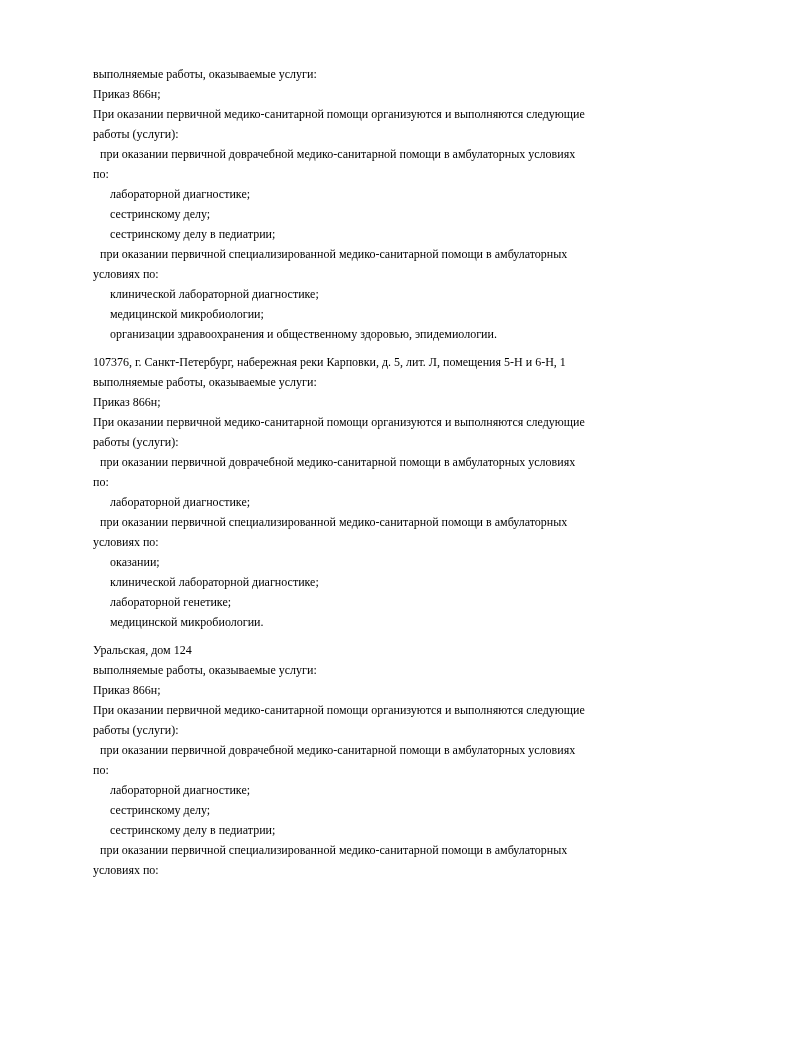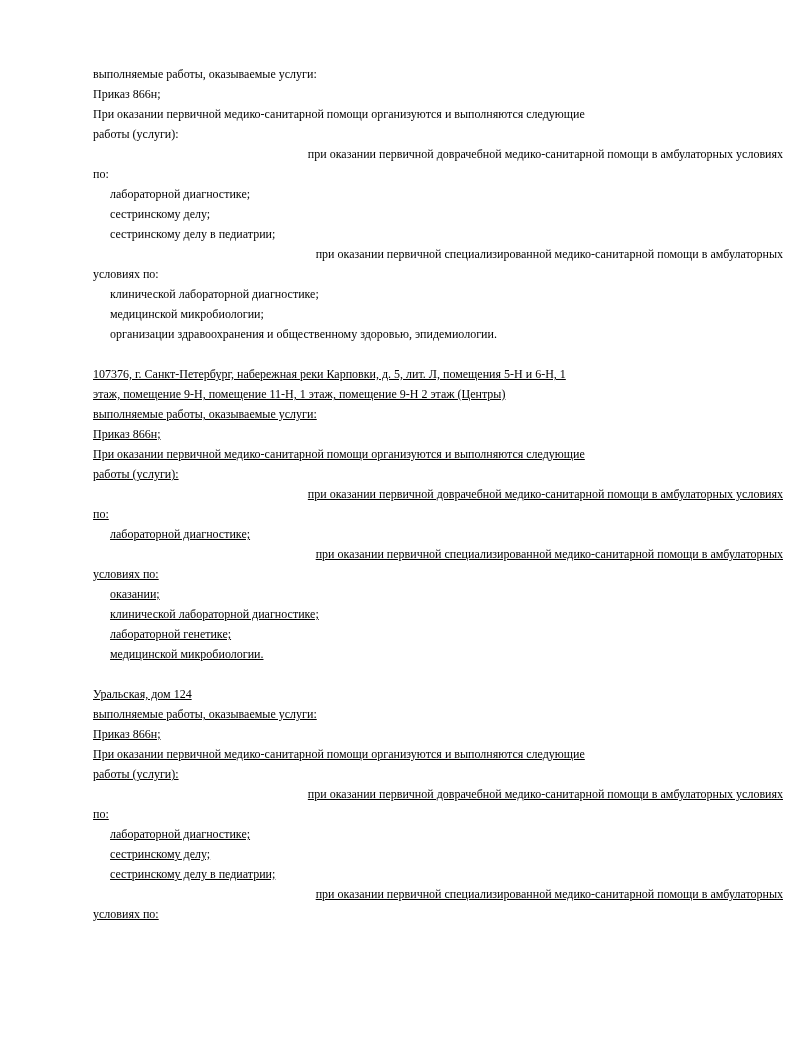--- a/index.html
+++ b/index.html
@@ -17,26 +17,26 @@
     position: absolute;
     left: 93px;
     top: 64px;
     width: 690px;
     font-family: "Liberation Serif", "DejaVu Serif", serif;
     font-size: 12px;
     line-height: 20px;
     color: #000000;
   }
   .doc-section { margin: 0; }
-  .doc-section + .doc-section { margin-top: 20px; text-decoration: underline; }
+  .doc-section + .doc-section { margin-top: 8px; }
   .doc-line {
     white-space: nowrap;
     min-height: 20px;
   }
-  .doc-line.indent-1 { padding-left: 7px; text-align: right; }
+  .doc-line.indent-1 { padding-left: 7px; }
   .doc-line.indent-2 { padding-left: 17px; }
 </style>
 </head>
 <body>
 
 <main class="doc-body">
     <section class="doc-section">
       <div class="doc-line">выполняемые работы, оказываемые услуги:</div>
       <div class="doc-line">Приказ 866н;</div>
       <div class="doc-line">При оказании первичной медико-санитарной помощи организуются и выполняются следующие</div>
@@ -47,21 +47,20 @@
       <div class="doc-line indent-2">сестринскому делу;</div>
       <div class="doc-line indent-2">сестринскому делу в педиатрии;</div>
       <div class="doc-line indent-1">при оказании первичной специализированной медико-санитарной помощи в амбулаторных</div>
       <div class="doc-line">условиях по:</div>
       <div class="doc-line indent-2">клинической лабораторной диагностике;</div>
       <div class="doc-line indent-2">медицинской микробиологии;</div>
       <div class="doc-line indent-2">организации здравоохранения и общественному здоровью, эпидемиологии.</div>
     </section>
     <section class="doc-section">
       <div class="doc-line">107376, г. Санкт-Петербург, набережная реки Карповки, д. 5, лит. Л, помещения 5-Н и 6-Н, 1</div>
-      <div class="doc-line">этаж, помещение 9-Н, помещение 11-Н, 1 этаж, помещение 9-Н 2 этаж (Центры)</div>
       <div class="doc-line">выполняемые работы, оказываемые услуги:</div>
       <div class="doc-line">Приказ 866н;</div>
       <div class="doc-line">При оказании первичной медико-санитарной помощи организуются и выполняются следующие</div>
       <div class="doc-line">работы (услуги):</div>
       <div class="doc-line indent-1">при оказании первичной доврачебной медико-санитарной помощи в амбулаторных условиях</div>
       <div class="doc-line">по:</div>
       <div class="doc-line indent-2">лабораторной диагностике;</div>
       <div class="doc-line indent-1">при оказании первичной специализированной медико-санитарной помощи в амбулаторных</div>
       <div class="doc-line">условиях по:</div>
       <div class="doc-line indent-2">оказании;</div>

